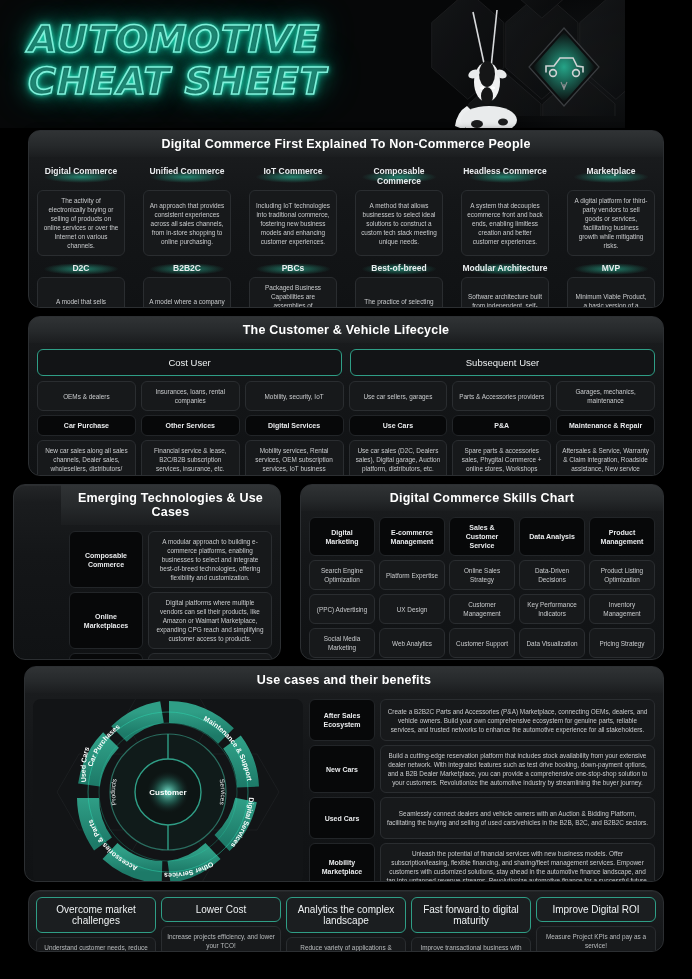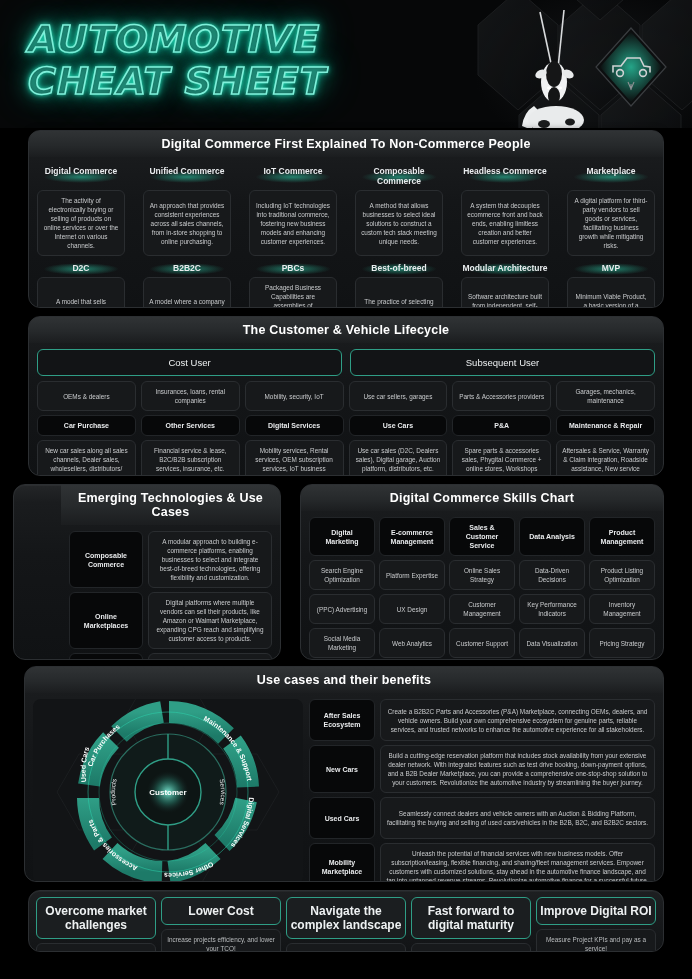--- a/index.html
+++ b/index.html
@@ -6,21 +6,21 @@
   html, body {
     width: 692px; height: 979px;
     background: #000;
     font-family: "Liberation Sans", sans-serif;
     overflow: hidden;
   }
   .page { position: relative; width: 692px; height: 979px; background: #000; }
 
   
   .header {
-    position: relative; height: 128px; width: 692px;
+    position: relative; height: 128px; width: 625px;
     background:
       radial-gradient(ellipse 180px 120px at 600px 70px, rgba(20,22,24,1) 0%, rgba(6,7,8,1) 70%),
       #000;
     overflow: hidden;
   }
   .hexbg { position:absolute; inset:0; opacity:.9; }
   .neon-title {
     position: absolute; left: 28px; top: 18px;
     font-family: "DejaVu Sans", sans-serif;
     font-weight: 900; font-style: italic;
@@ -121,21 +121,21 @@
   .uc-row { display:grid; grid-template-columns: 66px 1fr; gap:5px; }
   .uc-row .tile.label { min-height: 42px; }
   .uc-row .tile.body { min-height: 42px; text-align:center; }
 
   
   #sec-bottom { left: 28px; top: 890px; width: 636px; height: 62px;
     background: linear-gradient(180deg,#1d1f21 0%, #121416 100%); }
   .bot-grid { display:grid; grid-template-columns: repeat(5,1fr); gap:5px; padding: 6px 7px; }
   .bot-head {
     border:1px solid #2f9e86; border-radius:6px; background:#1b1e20;
-    color:#eef1f2; font-size:12px; font-weight:bold; text-align:center;
+    color:#eef1f2; font-size:10px; font-weight:normal; text-align:center;
     padding: 6px 3px; min-height: 22px;
     display:flex; align-items:center; justify-content:center;
   }
   .bot-desc {
     margin-top:4px; border:1px solid #2a2d30; border-radius:6px; background:#17191b;
     color:#b9bcbe; font-size:6.4px; line-height:9px; text-align:center;
     padding: 5px 4px; min-height: 24px;
     display:flex; align-items:center; justify-content:center;
   }
   .bot-col { display:flex; flex-direction:column; }
@@ -432,21 +432,21 @@
     <div class="bot-grid">
       <div class="bot-col">
         <div class="bot-head">Overcome market challenges</div>
         <div class="bot-desc">Understand customer needs, reduce time to market!</div>
       </div>
       <div class="bot-col">
         <div class="bot-head">Lower Cost</div>
         <div class="bot-desc">Increase projects efficiency, and lower your TCO!</div>
       </div>
       <div class="bot-col">
-        <div class="bot-head">Navigate the complex landscape</div>
+        <div class="bot-head">Analytics the complex landscape</div>
         <div class="bot-desc">Reduce variety of applications &amp; connect existing group systems!</div>
       </div>
       <div class="bot-col">
         <div class="bot-head">Fast forward to digital maturity</div>
         <div class="bot-desc">Improve transactional business with end-customer &amp; partners!</div>
       </div>
       <div class="bot-col">
         <div class="bot-head">Improve Digital ROI</div>
         <div class="bot-desc">Measure Project KPIs and pay as a service!</div>
       </div>

